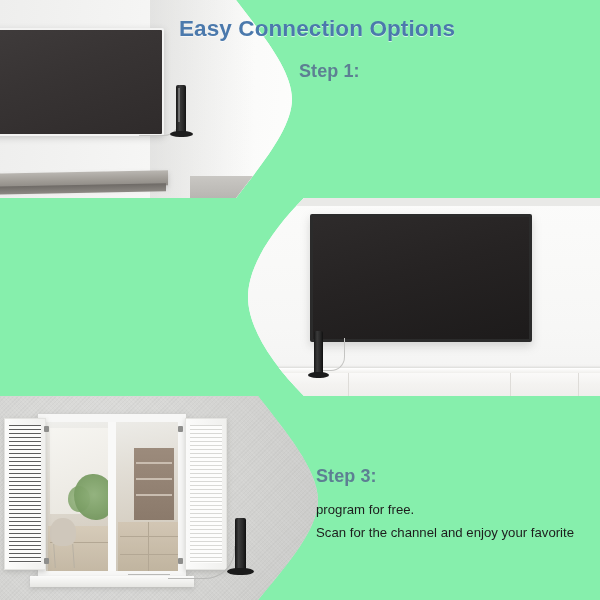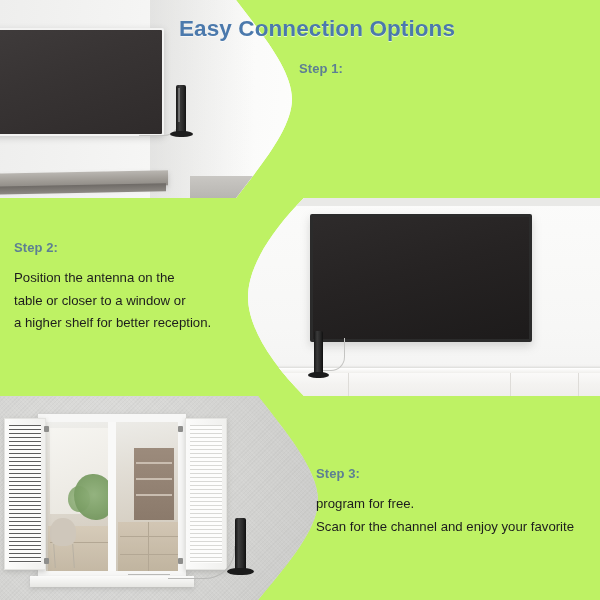--- a/index.html
+++ b/index.html
@@ -2,21 +2,21 @@
 <html><head>
 <meta charset="utf-8">
 <style>
   html,body{margin:0;padding:0;}
   body{
     width:600px;height:600px;overflow:hidden;
     background:#ffffff;
     font-family:"Liberation Sans", sans-serif;
     position:relative;
   }
-  .page{position:absolute;inset:0;width:600px;height:600px;background:#bef264;overflow:hidden;}
+  .page{position:absolute;inset:0;width:600px;height:600px;background:#86efac;overflow:hidden;}
 
   
   .panel1{
     position:absolute;left:0;top:0;width:300px;height:198px;
     overflow:hidden;
     background:linear-gradient(100deg,#f2f2f1 0%,#f6f6f5 45%,#fbfbfa 100%);
     -webkit-clip-path:path("M0,0 L236,0 C262,34 292,70 292,99 C292,128 262,164 236,198 L0,198 Z");
     clip-path:path("M0,0 L236,0 C262,34 292,70 292,99 C292,128 262,164 236,198 L0,198 Z");
   }
   .p1-wall{position:absolute;left:0;top:0;width:300px;height:198px;
@@ -139,21 +139,21 @@
   .p3-cable3b{position:absolute;left:128px;top:574px;width:42px;height:1.4px;
     background:#b9b9b7;z-index:6;}
 
   
   .title{
     position:absolute;left:179px;top:16px;
     font-size:22.5px;font-weight:bold;letter-spacing:.1px;
     color:#4b79ac;white-space:nowrap;
     text-shadow:0 1px 0 rgba(255,255,255,.6);
   }
-  .steplabel{font-size:13px;font-weight:bold;color:#5d7f93;letter-spacing:.1px;}
+  .steplabel{font-size:18px;font-weight:bold;color:#5d7f93;letter-spacing:.1px;}
   .stepbody{font-size:13.2px;color:#1d1d1d;line-height:1.72;}
   .stepbody div{white-space:nowrap;}
 
   .txt1{position:absolute;left:299px;top:61px;width:290px;}
   .txt1 .steplabel{margin-bottom:12px;}
   .txt2{position:absolute;left:14px;top:240px;width:250px;}
   .txt2 .steplabel{margin-bottom:12px;}
   .txt3{position:absolute;left:316px;top:466px;width:292px;}
   .txt3 .steplabel{margin-bottom:12px;}
 </style>
@@ -240,28 +240,20 @@
   <div class="p3-antbase"></div>
 
   <div class="title">Easy Connection Options</div>
 
   <div class="txt1">
     <div class="steplabel">Step 1:</div>
     <div class="stepbody">
     </div>
   </div>
 
-  <div class="txt2">
-    <div class="steplabel">Step 2:</div>
-    <div class="stepbody">
-      <div>Position the antenna on the</div>
-      <div>table or closer to a window or</div>
-      <div>a higher shelf for better reception.</div>
-    </div>
-  </div>
 
   <div class="txt3">
     <div class="steplabel">Step 3:</div>
     <div class="stepbody">
       <div>program for free.</div>
       <div>Scan for the channel and enjoy your favorite</div>
     </div>
   </div>
 
 </div>

